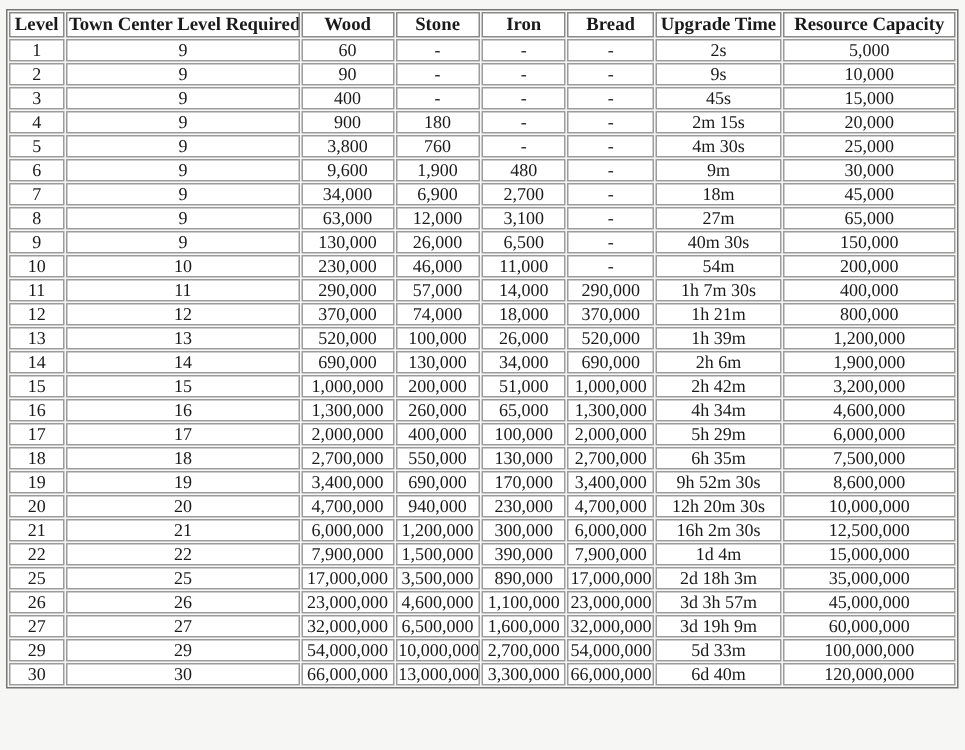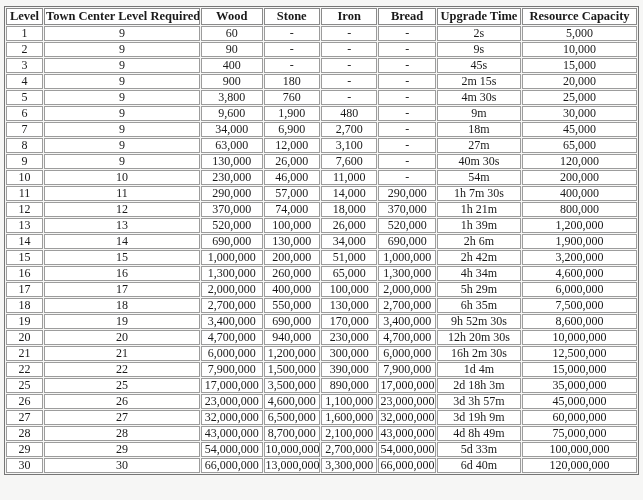--- a/index.html
+++ b/index.html
@@ -150,24 +150,24 @@
           <td>3,100</td>
           <td>-</td>
           <td>27m</td>
           <td>65,000</td>
         </tr>
         <tr>
           <td>9</td>
           <td>9</td>
           <td>130,000</td>
           <td>26,000</td>
-          <td>7,600</td>
+          <td>6,500</td>
           <td>-</td>
           <td>40m 30s</td>
-          <td>120,000</td>
+          <td>150,000</td>
         </tr>
         <tr>
           <td>10</td>
           <td>10</td>
           <td>230,000</td>
           <td>46,000</td>
           <td>11,000</td>
           <td>-</td>
           <td>54m</td>
           <td>200,000</td>
@@ -316,30 +316,20 @@
           <td>27</td>
           <td>27</td>
           <td>32,000,000</td>
           <td>6,500,000</td>
           <td>1,600,000</td>
           <td>32,000,000</td>
           <td>3d 19h 9m</td>
           <td>60,000,000</td>
         </tr>
         <tr>
-          <td>28</td>
-          <td>28</td>
-          <td>43,000,000</td>
-          <td>8,700,000</td>
-          <td>2,100,000</td>
-          <td>43,000,000</td>
-          <td>4d 8h 49m</td>
-          <td>75,000,000</td>
-        </tr>
-        <tr>
           <td>29</td>
           <td>29</td>
           <td>54,000,000</td>
           <td>10,000,000</td>
           <td>2,700,000</td>
           <td>54,000,000</td>
           <td>5d 33m</td>
           <td>100,000,000</td>
         </tr>
         <tr>

